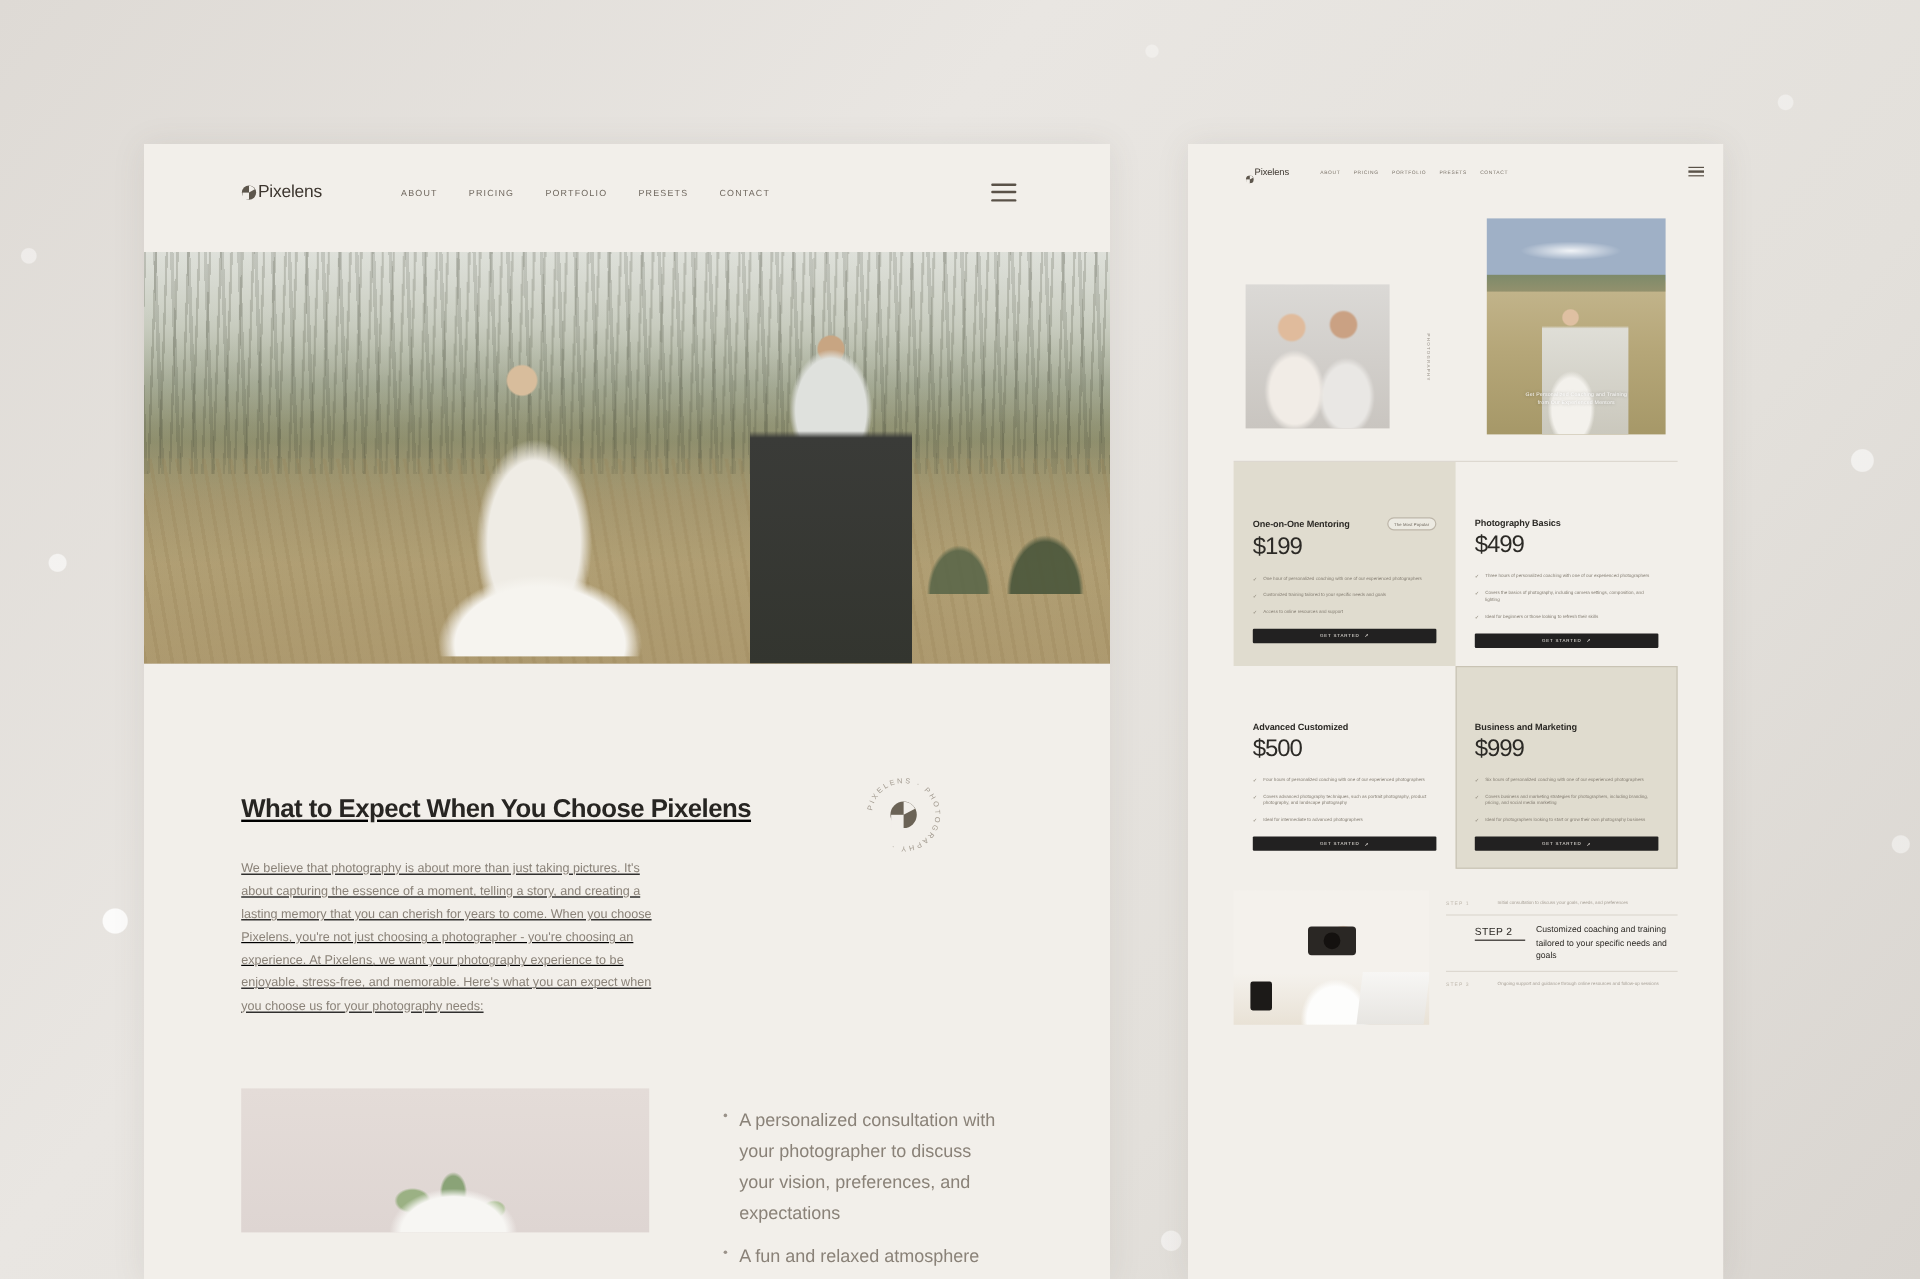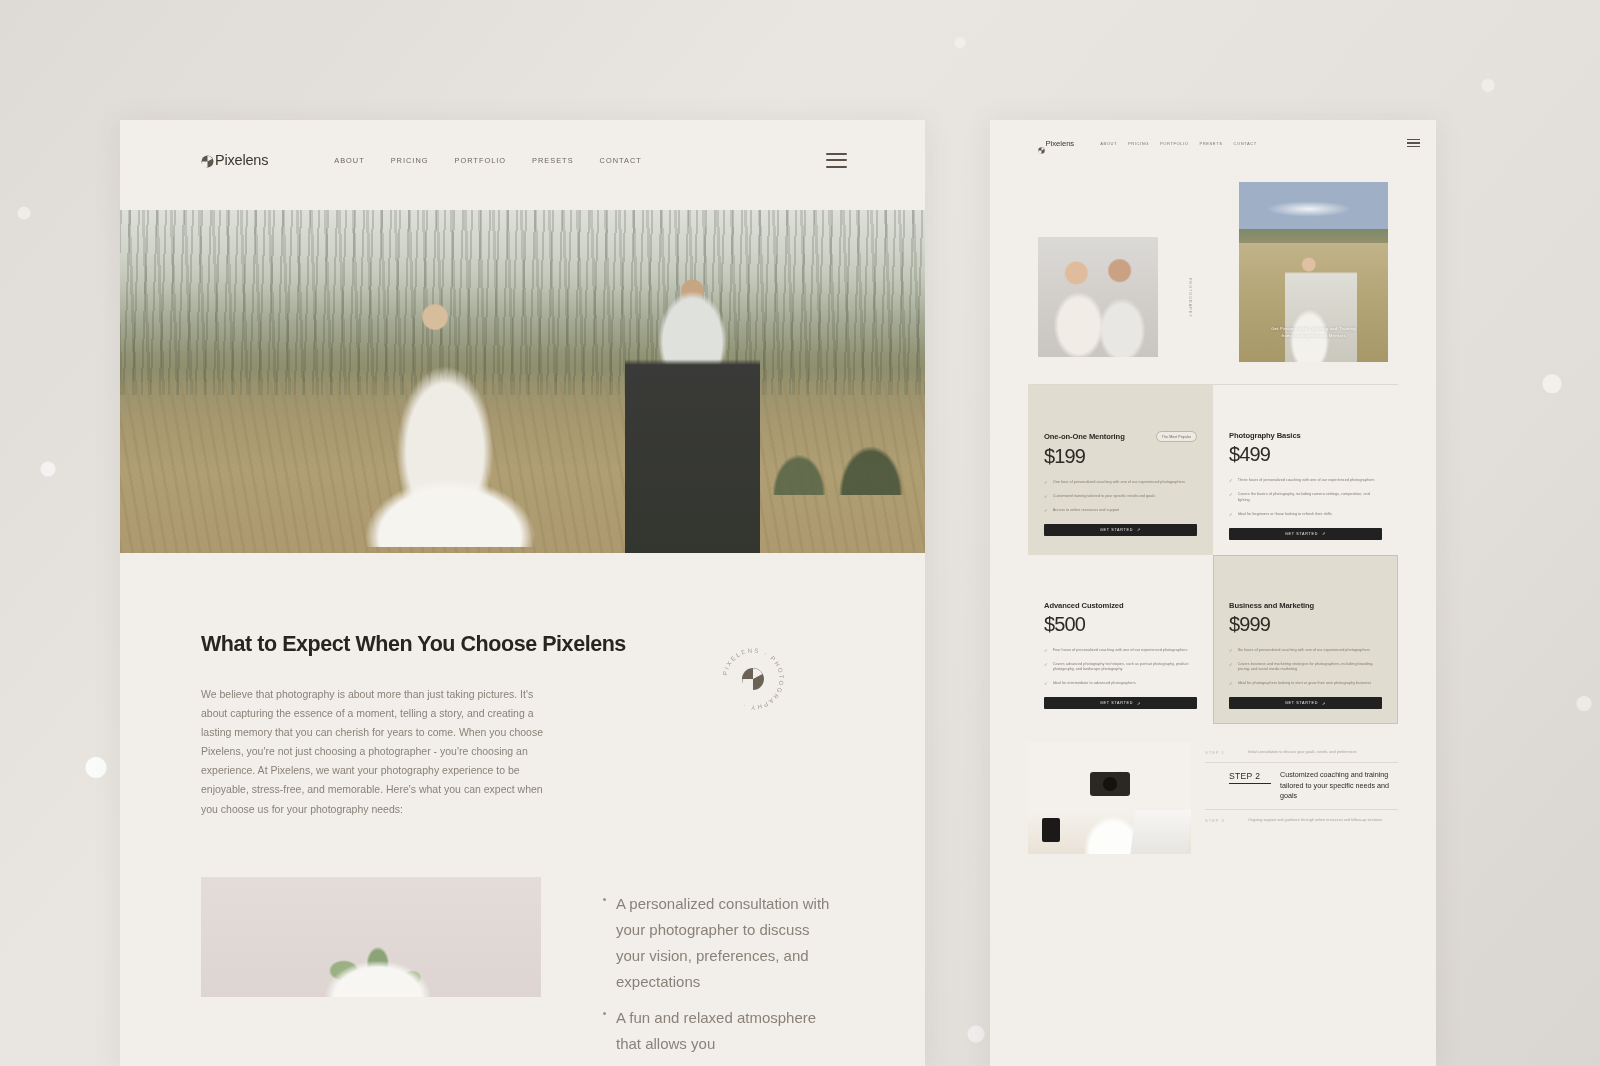--- a/index.html
+++ b/index.html
@@ -96,21 +96,21 @@
   .fig-trees {
     position: absolute; right: 0; bottom: 58px; width: 300px; height: 140px; z-index: 2;
     background:
       radial-gradient(ellipse 40px 66px at 12% 100%, #566246 0 62%, transparent 70%),
       radial-gradient(ellipse 44px 72px at 35% 100%, #4d5a3e 0 62%, transparent 70%),
       radial-gradient(ellipse 38px 58px at 58% 100%, #5b6749 0 62%, transparent 70%),
       radial-gradient(ellipse 46px 70px at 82% 100%, #4a563b 0 62%, transparent 70%);
     opacity: .9;
   }
 
-  .sec2 { padding: 78px 81px 0; position: relative; }
+  .sec2 { padding: 108px 81px 0; position: relative; text-decoration: underline; }
   .sec2 h2 {
     font-size: 21.5px; color: #272522; font-weight: 600; line-height: 1.25; letter-spacing: -.45px;
   }
   .sec2 p {
     margin-top: 27px; width: 345px;
     font-size: 10.5px; line-height: 1.82; color: #8a8278;
   }
   .badge-circle {
     position: absolute; right: 132px; top: 86px; width: 80px; height: 80px;
   }

